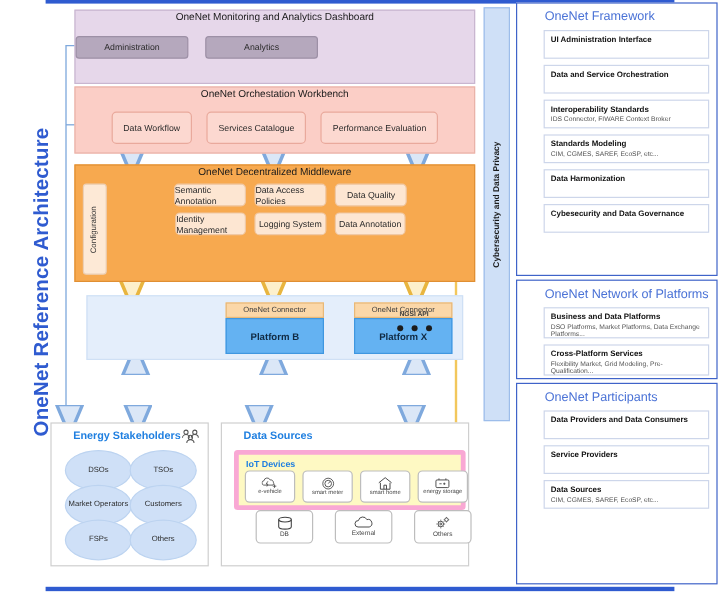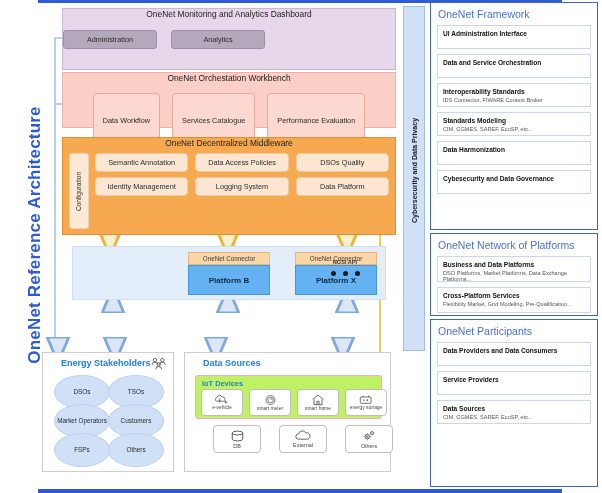--- a/index.html
+++ b/index.html
@@ -16,29 +16,29 @@
           color:#2f5bd0;font-size:17px;font-weight:bold;letter-spacing:.2px;}
   .band-title{text-align:center;font-size:8.4px;font-weight:normal;color:#1b1b1b;padding-top:0;}
 
   .dash{position:absolute;left:62px;top:8px;width:332px;height:60px;background:#e6d7ea;border:1px solid #c9b6d0;}
   .dash-btns{display:flex;gap:14px;margin-top:11px;}
   .dash-btn{width:92px;height:17px;background:#b5a8bd;border:1px solid #9d90a6;border-radius:3px;
             font-size:7.3px;color:#2b2b2b;display:flex;align-items:center;justify-content:center;}
 
   .orch{position:absolute;left:62px;top:72px;width:332px;height:54px;background:#fbcec6;border:1px solid #e9b3a9;}
   .orch-btns{display:flex;justify-content:center;gap:12px;margin-top:10px;}
-  .orch-btn{height:17px;padding:18px 9px;background:#fcd8d0;border:1px solid #e9a99c;border-radius:4px;
+  .orch-btn{height:17px;padding:4px 9px;background:#fcd8d0;border:1px solid #e9a99c;border-radius:4px;
             font-size:7.3px;color:#2b2b2b;display:flex;align-items:center;justify-content:center;}
 
   .mid{position:absolute;left:62px;top:137px;width:332px;height:96px;background:#f7a94f;border:1px solid #e08f33;}
   .mid-body{position:absolute;left:6px;top:15px;right:6px;bottom:5px;display:flex;gap:6px;}
   .cfg{width:18px;background:#fde9d6;border:1px solid #eccfb5;border-radius:3px;
        display:flex;align-items:center;justify-content:center;}
   .cfg span{transform:rotate(-90deg);white-space:nowrap;font-size:6.6px;color:#333;}
-  .mid-grid{flex:1;display:flex;flex-direction:column;gap:5px;}
+  .mid-grid{flex:1;display:flex;flex-direction:column;gap:5px;align-items:center;}
   .mid-row{display:flex;gap:7px;}
   .mid-cell{flex:1;height:17px;background:#fde6d2;border:1px solid #f0c8a4;border-radius:4px;
             font-size:7.3px;color:#2b2b2b;display:flex;align-items:center;justify-content:center;}
   .broker{height:15px;background:#fdf3d8;border:1px solid #e9d8a8;border-radius:3px;
           font-size:7.3px;color:#2b2b2b;display:flex;align-items:center;justify-content:center;}
 
   
   .plat-wrap{position:absolute;left:72px;top:246px;width:312px;height:52px;background:#e4eefb;border:1px solid #cfe0f5;}
   .plat{position:absolute;top:5px;width:82px;}
   .plat-conn{height:11px;background:#fbd7a8;border:1px solid #e8b878;
@@ -52,39 +52,39 @@
   
   .stake{position:absolute;left:42px;top:352px;width:130px;height:118px;background:#ffffff;border:1px solid #cfcfcf;}
   .src{position:absolute;left:184px;top:352px;width:205px;height:118px;background:#ffffff;border:1px solid #cfcfcf;}
   .panel-h{position:absolute;left:8px;top:5px;font-size:9px;font-weight:bold;color:#1f7fe0;margin-left:10px;}
 
   .bubbles{position:absolute;left:11px;top:22px;width:108px;height:90px;}
   .bub{position:absolute;width:54px;height:32px;border-radius:50%;background:#cfe0f7;border:1px solid #bcd3f0;
        display:flex;align-items:center;justify-content:center;text-align:center;
        font-size:6.4px;color:#2b2b2b;line-height:1.05;}
 
-  .iot{position:absolute;left:10px;top:22px;width:185px;height:42px;background:#bef264;border:1px solid #f9a8d4;border-radius:3px;}
+  .iot{position:absolute;left:10px;top:22px;width:185px;height:42px;background:#fef9c3;border:4px solid #f9a8d4;border-radius:3px;}
   .iot-h{position:absolute;left:6px;top:3px;font-size:7.4px;font-weight:bold;color:#1f7fe0;}
   .devrow{position:absolute;left:5px;top:13px;display:flex;gap:6px;}
   .dev{width:40px;height:25px;border:1px solid #bdbdbd;border-radius:4px;background:#fff;
        display:flex;flex-direction:column;align-items:center;justify-content:center;gap:1px;}
   .dev .lbl{font-size:4.9px;color:#444;text-align:center;line-height:1.0;}
   .srcrow{position:absolute;left:28px;top:72px;display:flex;gap:18px;}
   .src-ic{width:46px;height:26px;border:1px solid #bdbdbd;border-radius:4px;background:#fff;
           display:flex;flex-direction:column;align-items:center;justify-content:center;gap:1px;}
   .src-ic .lbl{font-size:5.4px;color:#444;}
 
   
   .cyber{position:absolute;left:403px;top:6px;width:20px;height:343px;background:#cfe0f7;border:1px solid #9dbdea;}
   .cyber span{position:absolute;left:-62px;top:160px;width:144px;text-align:center;
               transform:rotate(-90deg);white-space:nowrap;font-size:7px;font-weight:bold;color:#1b1b1b;}
 
   
   .rcol{position:absolute;left:430px;top:2px;width:168px;}
-  .rsec{box-sizing:border-box;border:1px solid #3f63c9;background:#ffffff;padding:4px 6px 7px 6px;}
+  .rsec{box-sizing:border-box;border:1px solid #3f63c9;background:#ffffff;padding:4px 6px 7px 22px;}
   .rsec-h{font-size:10.5px;color:#4a72d6;margin:1px 0 5px 1px;}
   .rcard{box-sizing:border-box;border:1px solid #cdd6ea;background:#fff;margin-bottom:5px;padding:4px 5px;}
   .rcard-t{font-size:6.6px;font-weight:bold;color:#111;line-height:1.15;}
   .rcard-s{font-size:5.6px;color:#555;line-height:1.2;margin-top:1px;}
 
   
   .sv{position:absolute;left:0;top:0;width:602px;height:493px;pointer-events:none;}
 </style>
 </head>
 <body>
@@ -166,26 +166,26 @@
   <div class="mid">
     <div class="band-title">OneNet Decentralized Middleware</div>
     <div class="mid-body">
       <div class="cfg">
         <span>Configuration</span>
       </div>
       <div class="mid-grid">
         <div class="mid-row">
           <div class="mid-cell">Semantic Annotation</div>
           <div class="mid-cell">Data Access Policies</div>
-          <div class="mid-cell">DSOs Quality</div>
+          <div class="mid-cell">Data Quality</div>
         </div>
         <div class="mid-row">
           <div class="mid-cell">Identity Management</div>
           <div class="mid-cell">Logging System</div>
-          <div class="mid-cell">Data Platform</div>
+          <div class="mid-cell">Data Annotation</div>
         </div>
       </div>
     </div>
   </div>
 
   <div class="plat-wrap">
     <div class="plat" style="left:115px">
       <div class="plat-conn">OneNet Connector</div>
       <div class="plat-box">Platform B</div>
     </div>

